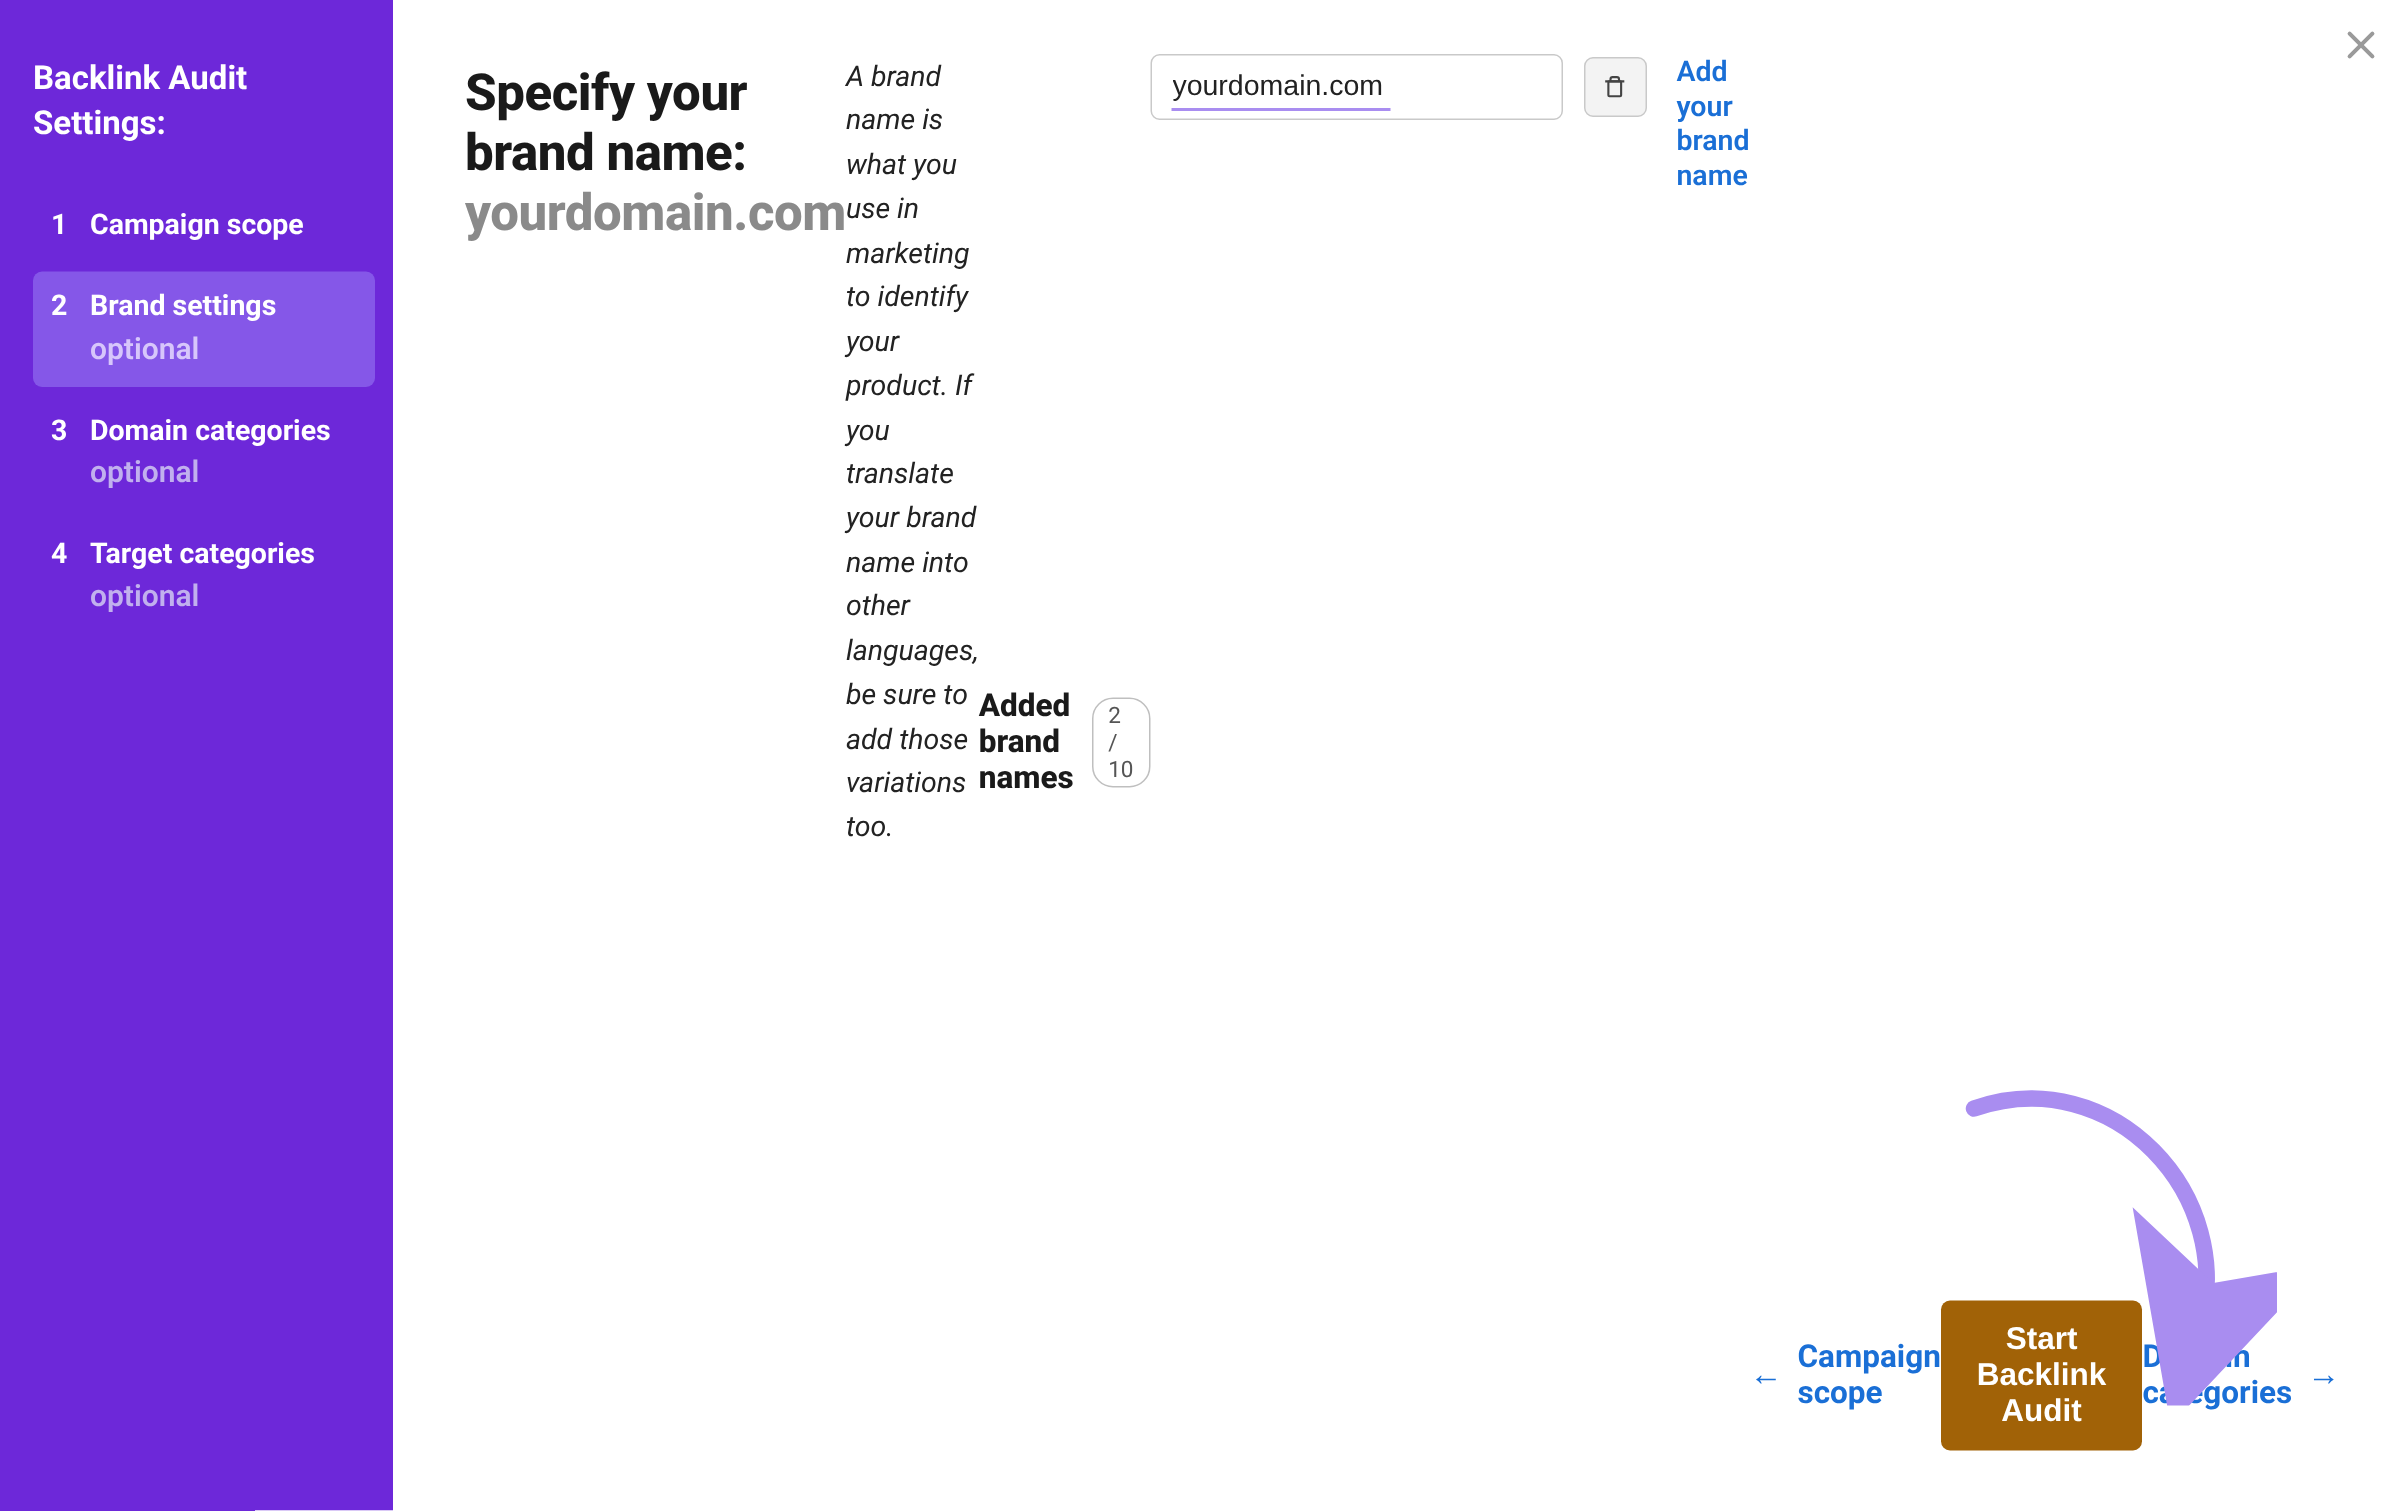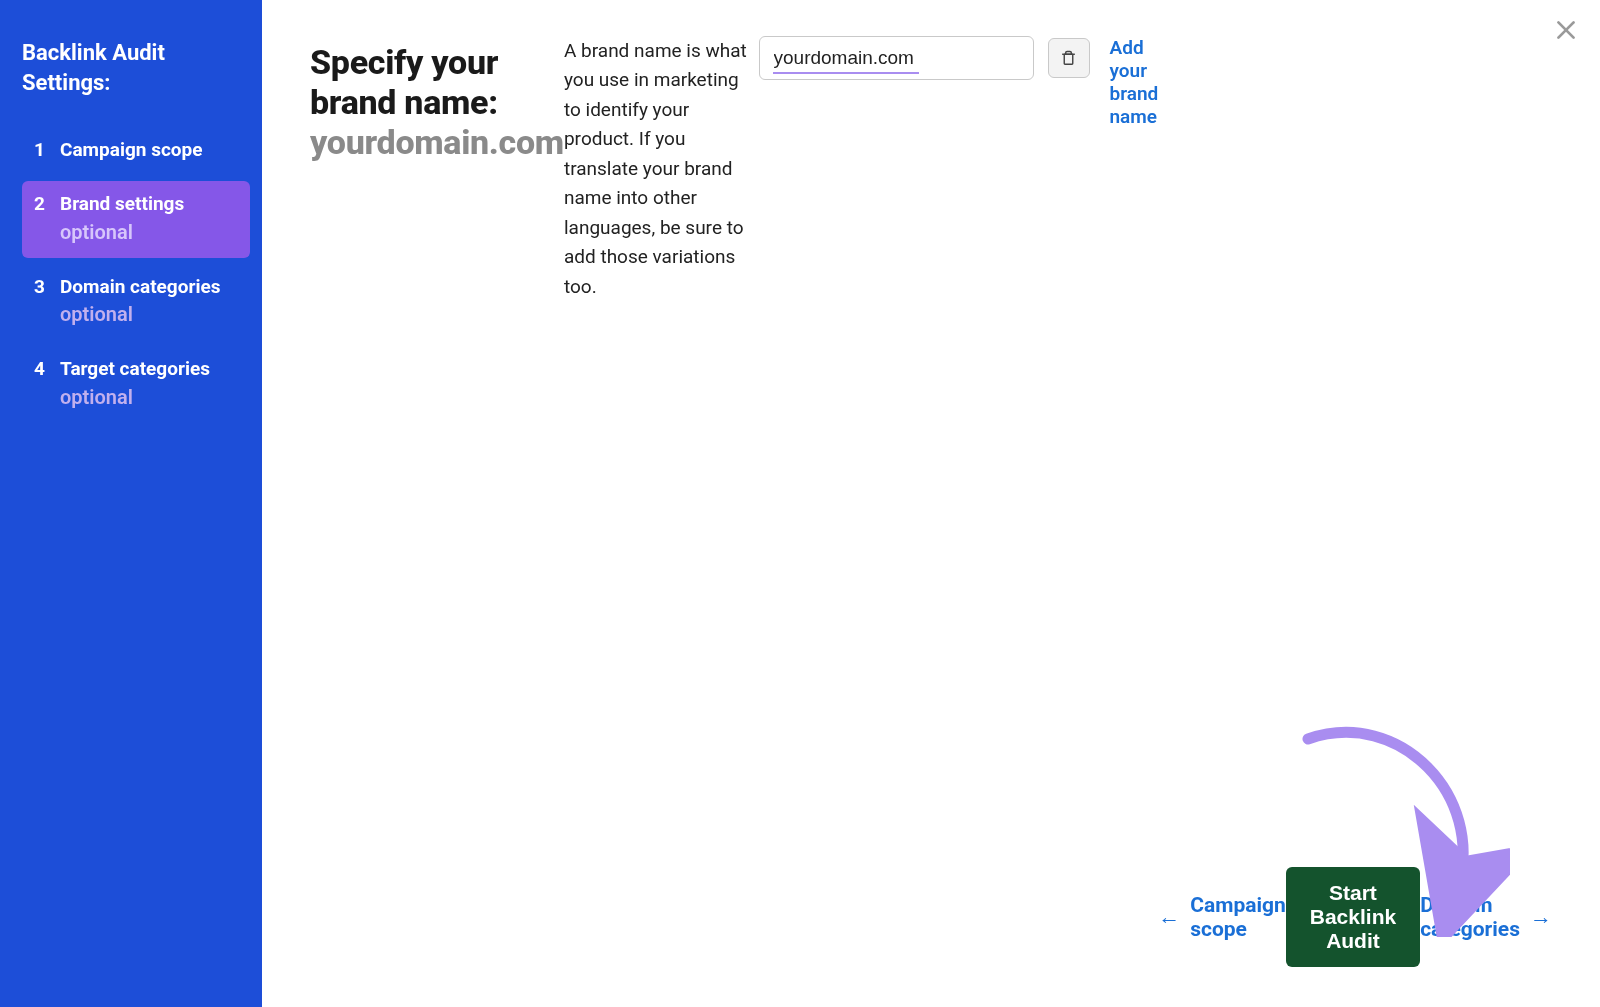--- a/index.html
+++ b/index.html
@@ -9,21 +9,21 @@
     background: #fff;
     color: #1a1a1a;
     display: flex;
     min-width: 1380px;
     min-height: 870px;
     position: relative;
   }
   
   .sidebar {
     width: 262px;
-    background: #1d4ed8;
+    background: #6d28d9;
     color: #fff;
     padding: 38px 12px 0 22px;
     flex: 0 0 262px;
   }
   .sidebar h1 {
     font-size: 22px;
     font-weight: 700;
     line-height: 1.35;
     margin-bottom: 30px;
   }
@@ -84,20 +84,21 @@
     margin-top: 6px;
   }
   .page-title .sub { color: #8a8a8a; font-weight: 800; }
 
   .desc {
     font-size: 19px;
     line-height: 1.55;
     color: #222;
     max-width: 860px;
     margin-bottom: 34px;
+    font-style: italic;
   }
 
   .section-row {
     display: flex;
     align-items: center;
     gap: 12px;
     margin-bottom: 14px;
   }
   .section-label { font-size: 21px; font-weight: 800; }
   .count-pill {
@@ -174,21 +175,21 @@
     color: #1a6fd6;
     font-size: 21px;
     font-weight: 700;
     text-decoration: none;
     cursor: pointer;
     display: inline-flex;
     align-items: center;
     gap: 10px;
   }
   .start-btn {
-    background: #14532d;
+    background: #a16207;
     color: #fff;
     border: none;
     border-radius: 6px;
     padding: 14px 24px;
     font-size: 21px;
     font-weight: 700;
     cursor: pointer;
   }
   .arrow { font-size: 22px; line-height: 1; }
 
@@ -244,20 +245,24 @@
         <line x1="19" y1="5" x2="5" y2="19"></line>
       </svg>
   </button>
 
   <h2 class="page-title">
     <span>Specify your brand name: </span><span class="sub">yourdomain.com</span>
   </h2>
 
   <p class="desc">A brand name is what you use in marketing to identify your product. If you translate your brand name into other languages, be sure to add those variations too.</p>
 
+  <div class="section-row">
+    <span class="section-label">Added brand names</span>
+    <span class="count-pill">2 / 10</span>
+  </div>
 
   <div class="brand-list">
     <div class="brand-row">
       <div class="underline u1" style="flex:1 1 auto; position:relative;">
         <input class="brand-input" type="text" value="yourdomain.com" style="">
       </div>
       <button class="delete-btn">
         <svg viewBox="0 0 24 24" fill="none" stroke="currentColor" stroke-width="2">
             <polyline points="3 6 5 6 21 6"></polyline>
             <path d="M8 6V4a2 2 0 0 1 2-2h4a2 2 0 0 1 2 2v2"></path>

